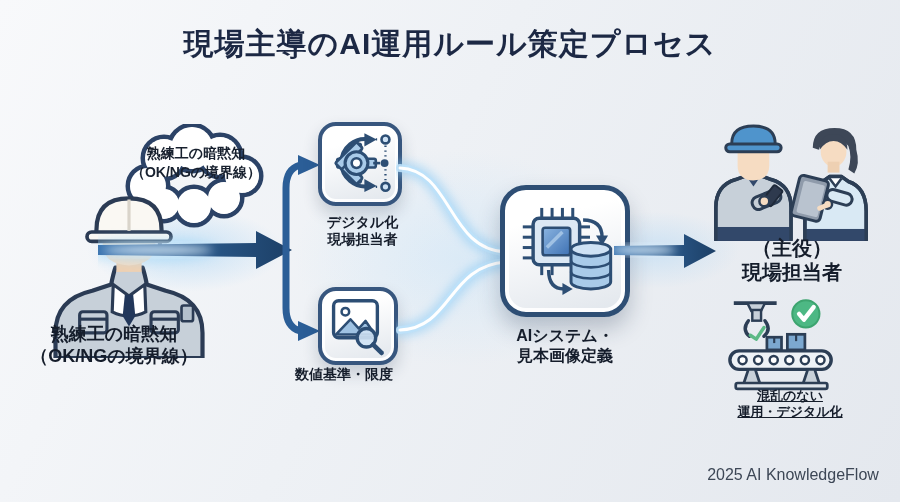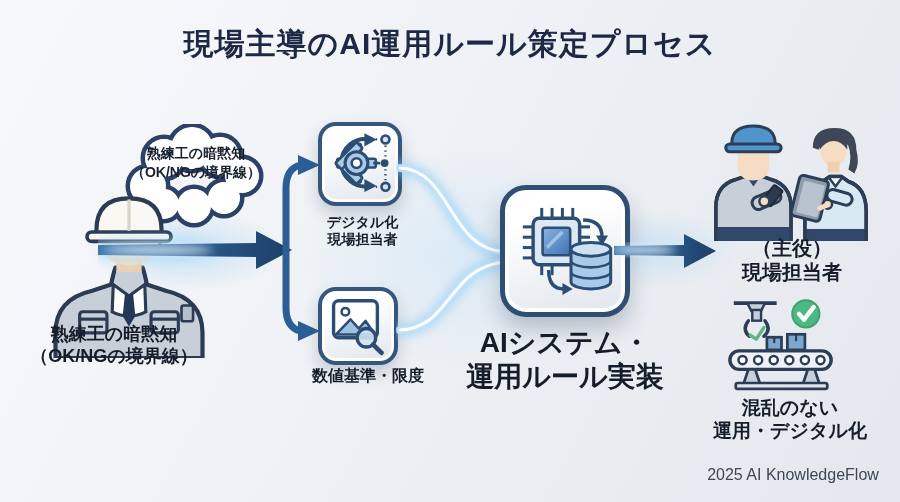--- a/index.html
+++ b/index.html
@@ -140,21 +140,21 @@
 
   <div class="icon-box abs" style="left:318px;top:287px;width:72px;height:70px;">
     <svg width="66" height="64" viewBox="0 0 78 76">
       <rect x="10" y="8" width="52" height="44" rx="6" fill="#ffffff" stroke="#2d4e74" stroke-width="4"></rect>
       <circle cx="24" cy="21" r="4.5" fill="#ffffff" stroke="#2d4e74" stroke-width="3"></circle>
       <path d="M13,48 L30,30 L40,41 L48,32 L59,48 Z" fill="#9fc2e2" stroke="#2d4e74" stroke-width="3" stroke-linejoin="round"></path>
       <circle cx="49" cy="52" r="11" fill="rgba(207,226,244,.9)" stroke="#2d4e74" stroke-width="4"></circle>
       <line x1="57" y1="60" x2="67" y2="70" stroke="#2d4e74" stroke-width="5.5" stroke-linecap="round"></line>
     </svg>
   </div>
-  <div class="lbl abs" style="left:280px;top:366px;width:176px;font-size:16px;">
+  <div class="lbl abs" style="left:256px;top:366px;width:176px;font-size:14px;">
     <div>数値基準・限度</div>
   </div>
 
   <svg class="abs" style="left:396px;top:146px;" width="114" height="216" viewBox="0 0 114 216">
     <defs>
       <filter id="glowB" x="-60%" y="-60%" width="220%" height="220%">
           <feGaussianBlur stdDeviation="4"></feGaussianBlur>
         </filter>
     </defs>
     <g fill="none" stroke-linecap="round">
@@ -195,23 +195,23 @@
       <path d="M86,30 Q108,30 108,50" fill="none" stroke="#2d4e74" stroke-width="4"></path>
       <polygon points="101,48 115,48 108,60" fill="#2d4e74"></polygon>
       <path d="M46,88 Q46,110 64,110" fill="none" stroke="#2d4e74" stroke-width="4"></path>
       <polygon points="62,103 62,117 74,110" fill="#2d4e74"></polygon>
       <path d="M72,64 V102 A23,8 0 0 0 118,102 V64 Z" fill="#a9cbe9" stroke="#2d4e74" stroke-width="3.5"></path>
       <path d="M72,77 A23,8 0 0 0 118,77" fill="none" stroke="#2d4e74" stroke-width="3"></path>
       <path d="M72,90 A23,8 0 0 0 118,90" fill="none" stroke="#2d4e74" stroke-width="3"></path>
       <ellipse cx="95" cy="64" rx="23" ry="8" fill="#cfe2f4" stroke="#2d4e74" stroke-width="3.5"></ellipse>
     </svg>
   </div>
-  <div class="lbl abs" style="left:465px;top:326px;width:200px;font-size:28px;">
+  <div class="lbl abs" style="left:465px;top:326px;width:200px;font-size:16px;">
     <div>AIシステム・</div>
-    <div>運用ルール実装</div>
+    <div>見本画像定義</div>
   </div>
 
   <svg class="abs" style="left:614px;top:224px;" width="104" height="54" viewBox="0 0 104 54">
     <defs>
       <linearGradient id="ag2" x1="0" y1="0" x2="1" y2="0">
         <stop offset="0" stop-color="#3a74b0"></stop>
           <stop offset="1" stop-color="#1c3f66"></stop>
       </linearGradient>
       <filter id="blur2" x="-50%" y="-50%" width="200%" height="200%">
           <feGaussianBlur stdDeviation="4"></feGaussianBlur>
@@ -273,20 +273,20 @@
         <circle cx="33" cy="64.5" r="4.2"></circle>
       <circle cx="49" cy="64.5" r="4.2"></circle>
         <circle cx="65" cy="64.5" r="4.2"></circle>
       <circle cx="81" cy="64.5" r="4.2"></circle>
         <circle cx="97" cy="64.5" r="4.2"></circle>
     </g>
     <path d="M23,74 L18,89 H35 L30,74 Z" fill="#c7d0d9" stroke="#2c3e55" stroke-width="2.8"></path>
     <path d="M84,74 L79,89 H96 L91,74 Z" fill="#c7d0d9" stroke="#2c3e55" stroke-width="2.8"></path>
     <rect x="10" y="88" width="94" height="6" rx="2" fill="#dfe5eb" stroke="#2c3e55" stroke-width="2.8"></rect>
   </svg>
-  <div class="lbl abs" style="left:690px;top:396px;width:200px;font-size:19px;">
+  <div class="lbl abs" style="left:690px;top:388px;width:200px;font-size:13px;text-decoration:underline;">
     <div>混乱のない</div>
     <div>運用・デジタル化</div>
   </div>
 
   <div id="footer" class="abs" style="left:678px;top:466px;width:230px;">2025 AI KnowledgeFlow</div>
 
 </div>
 
 </body></html>

